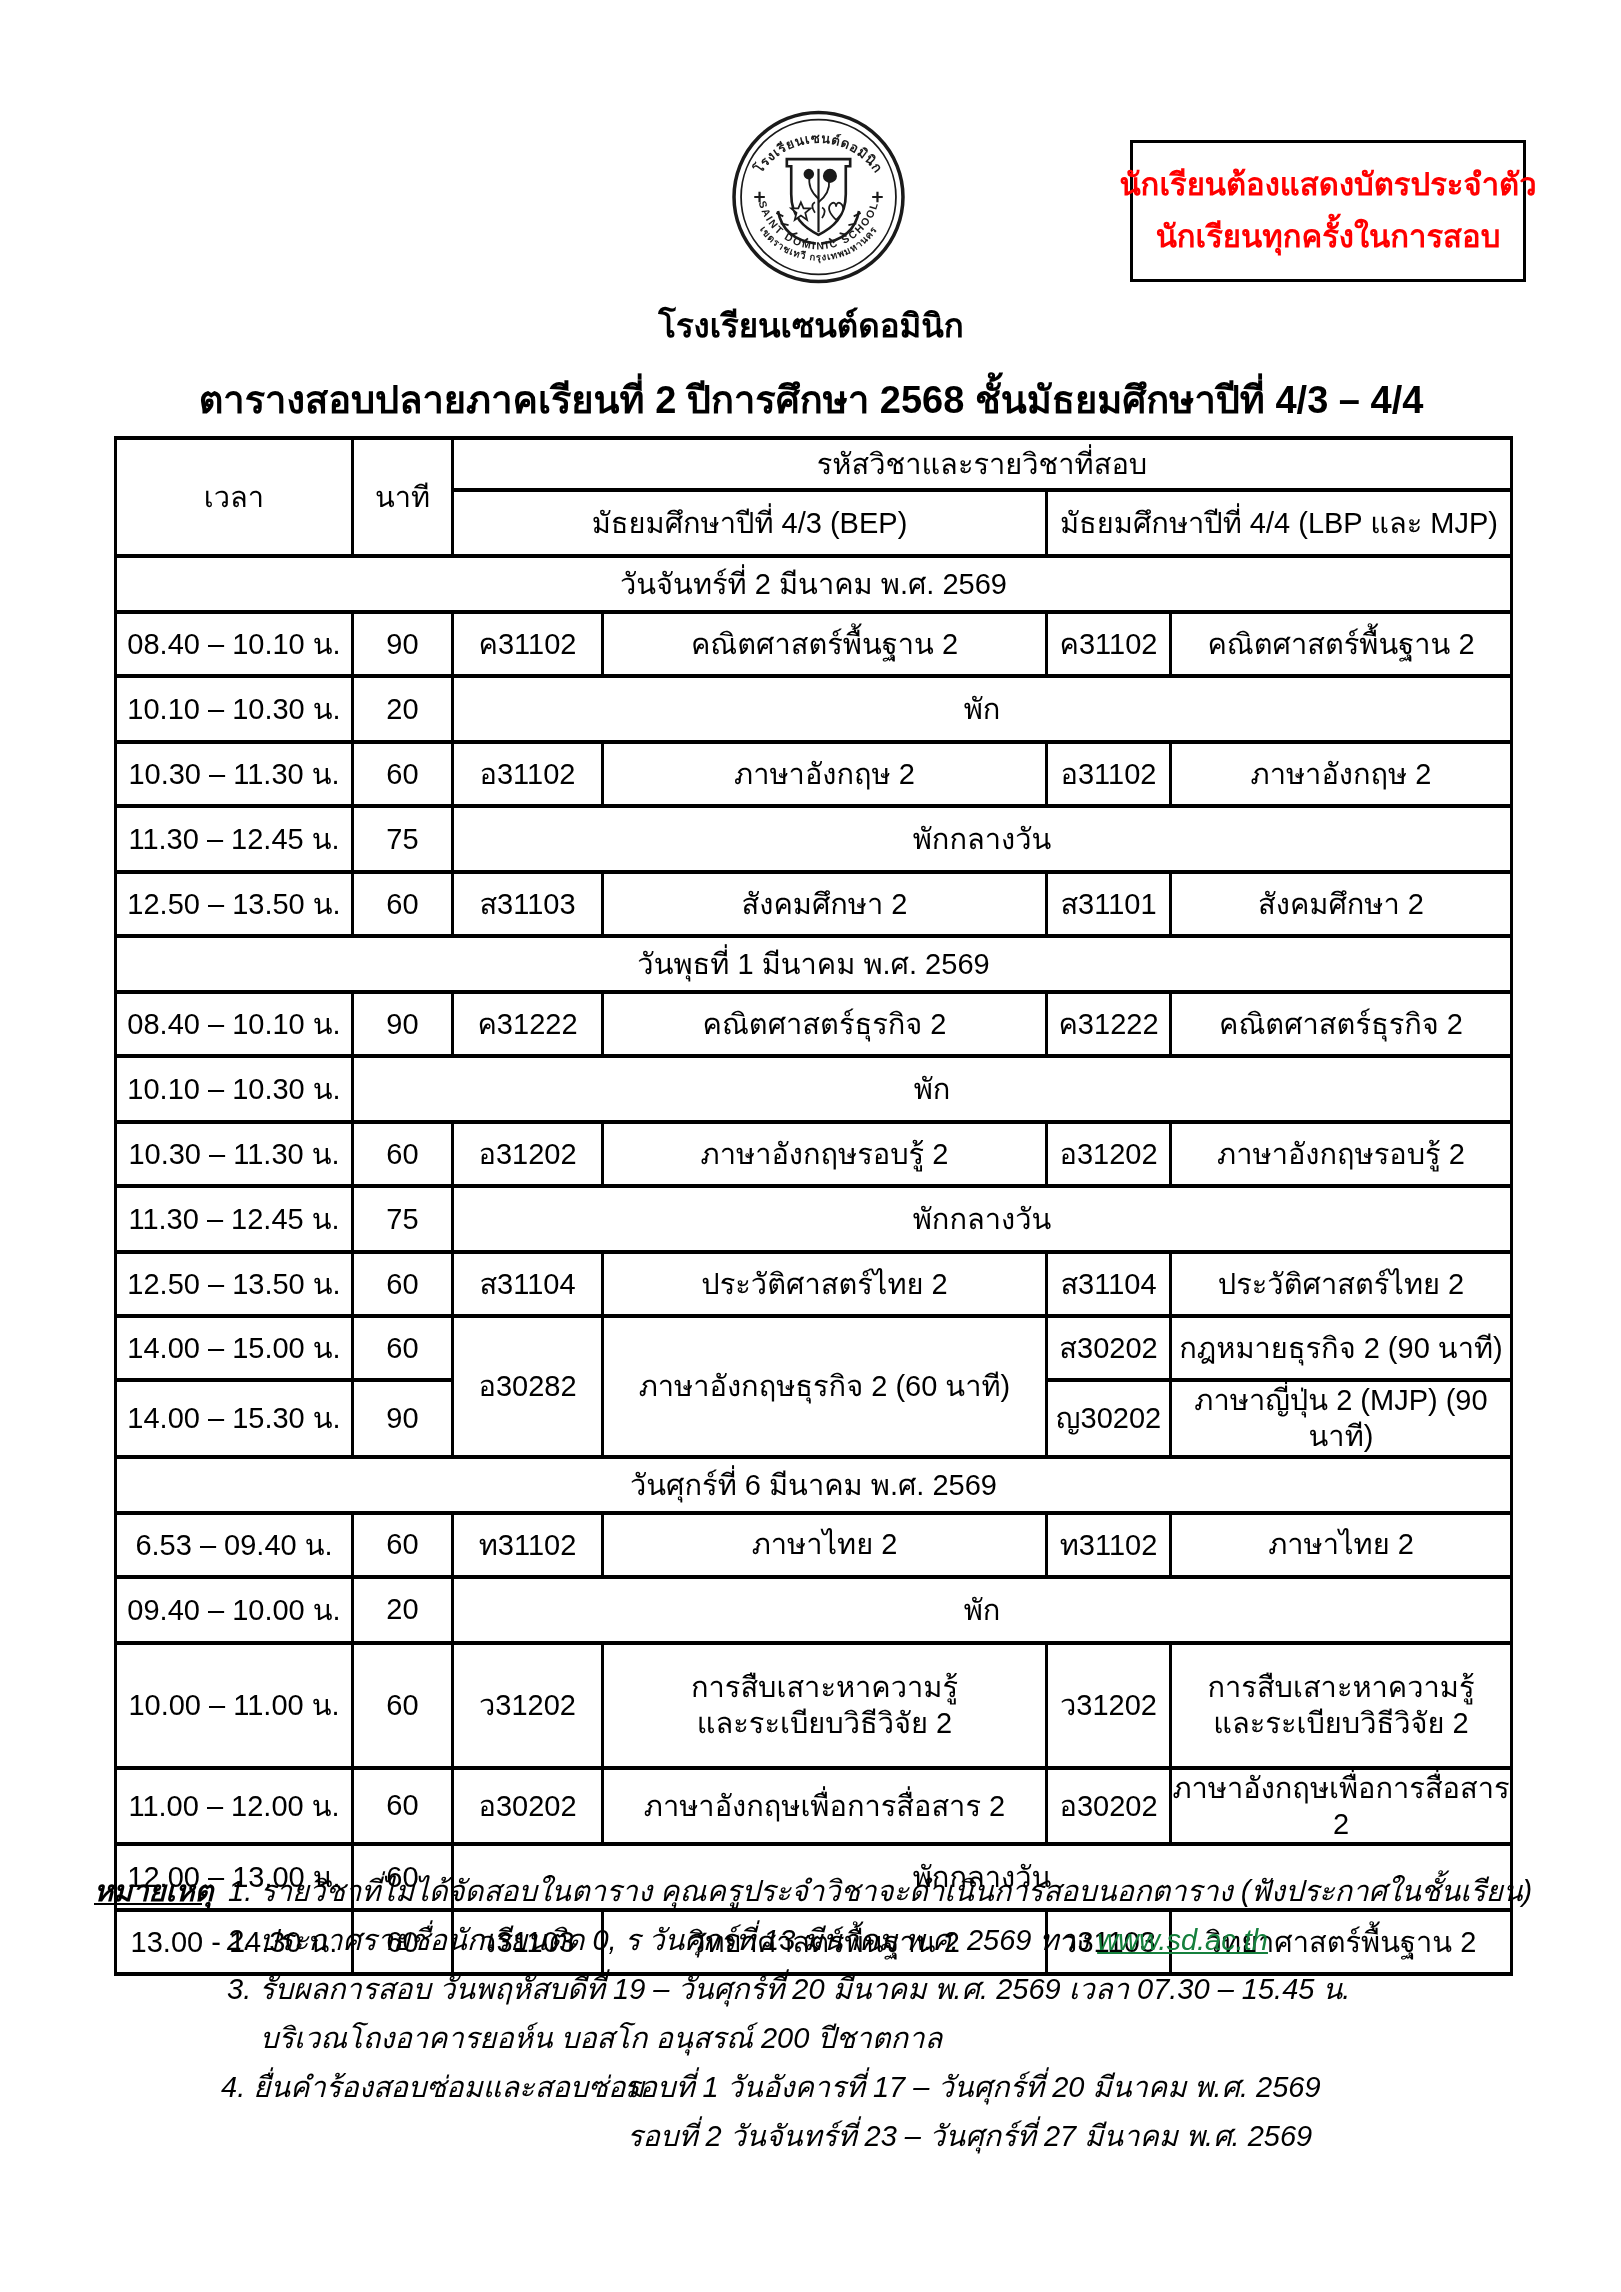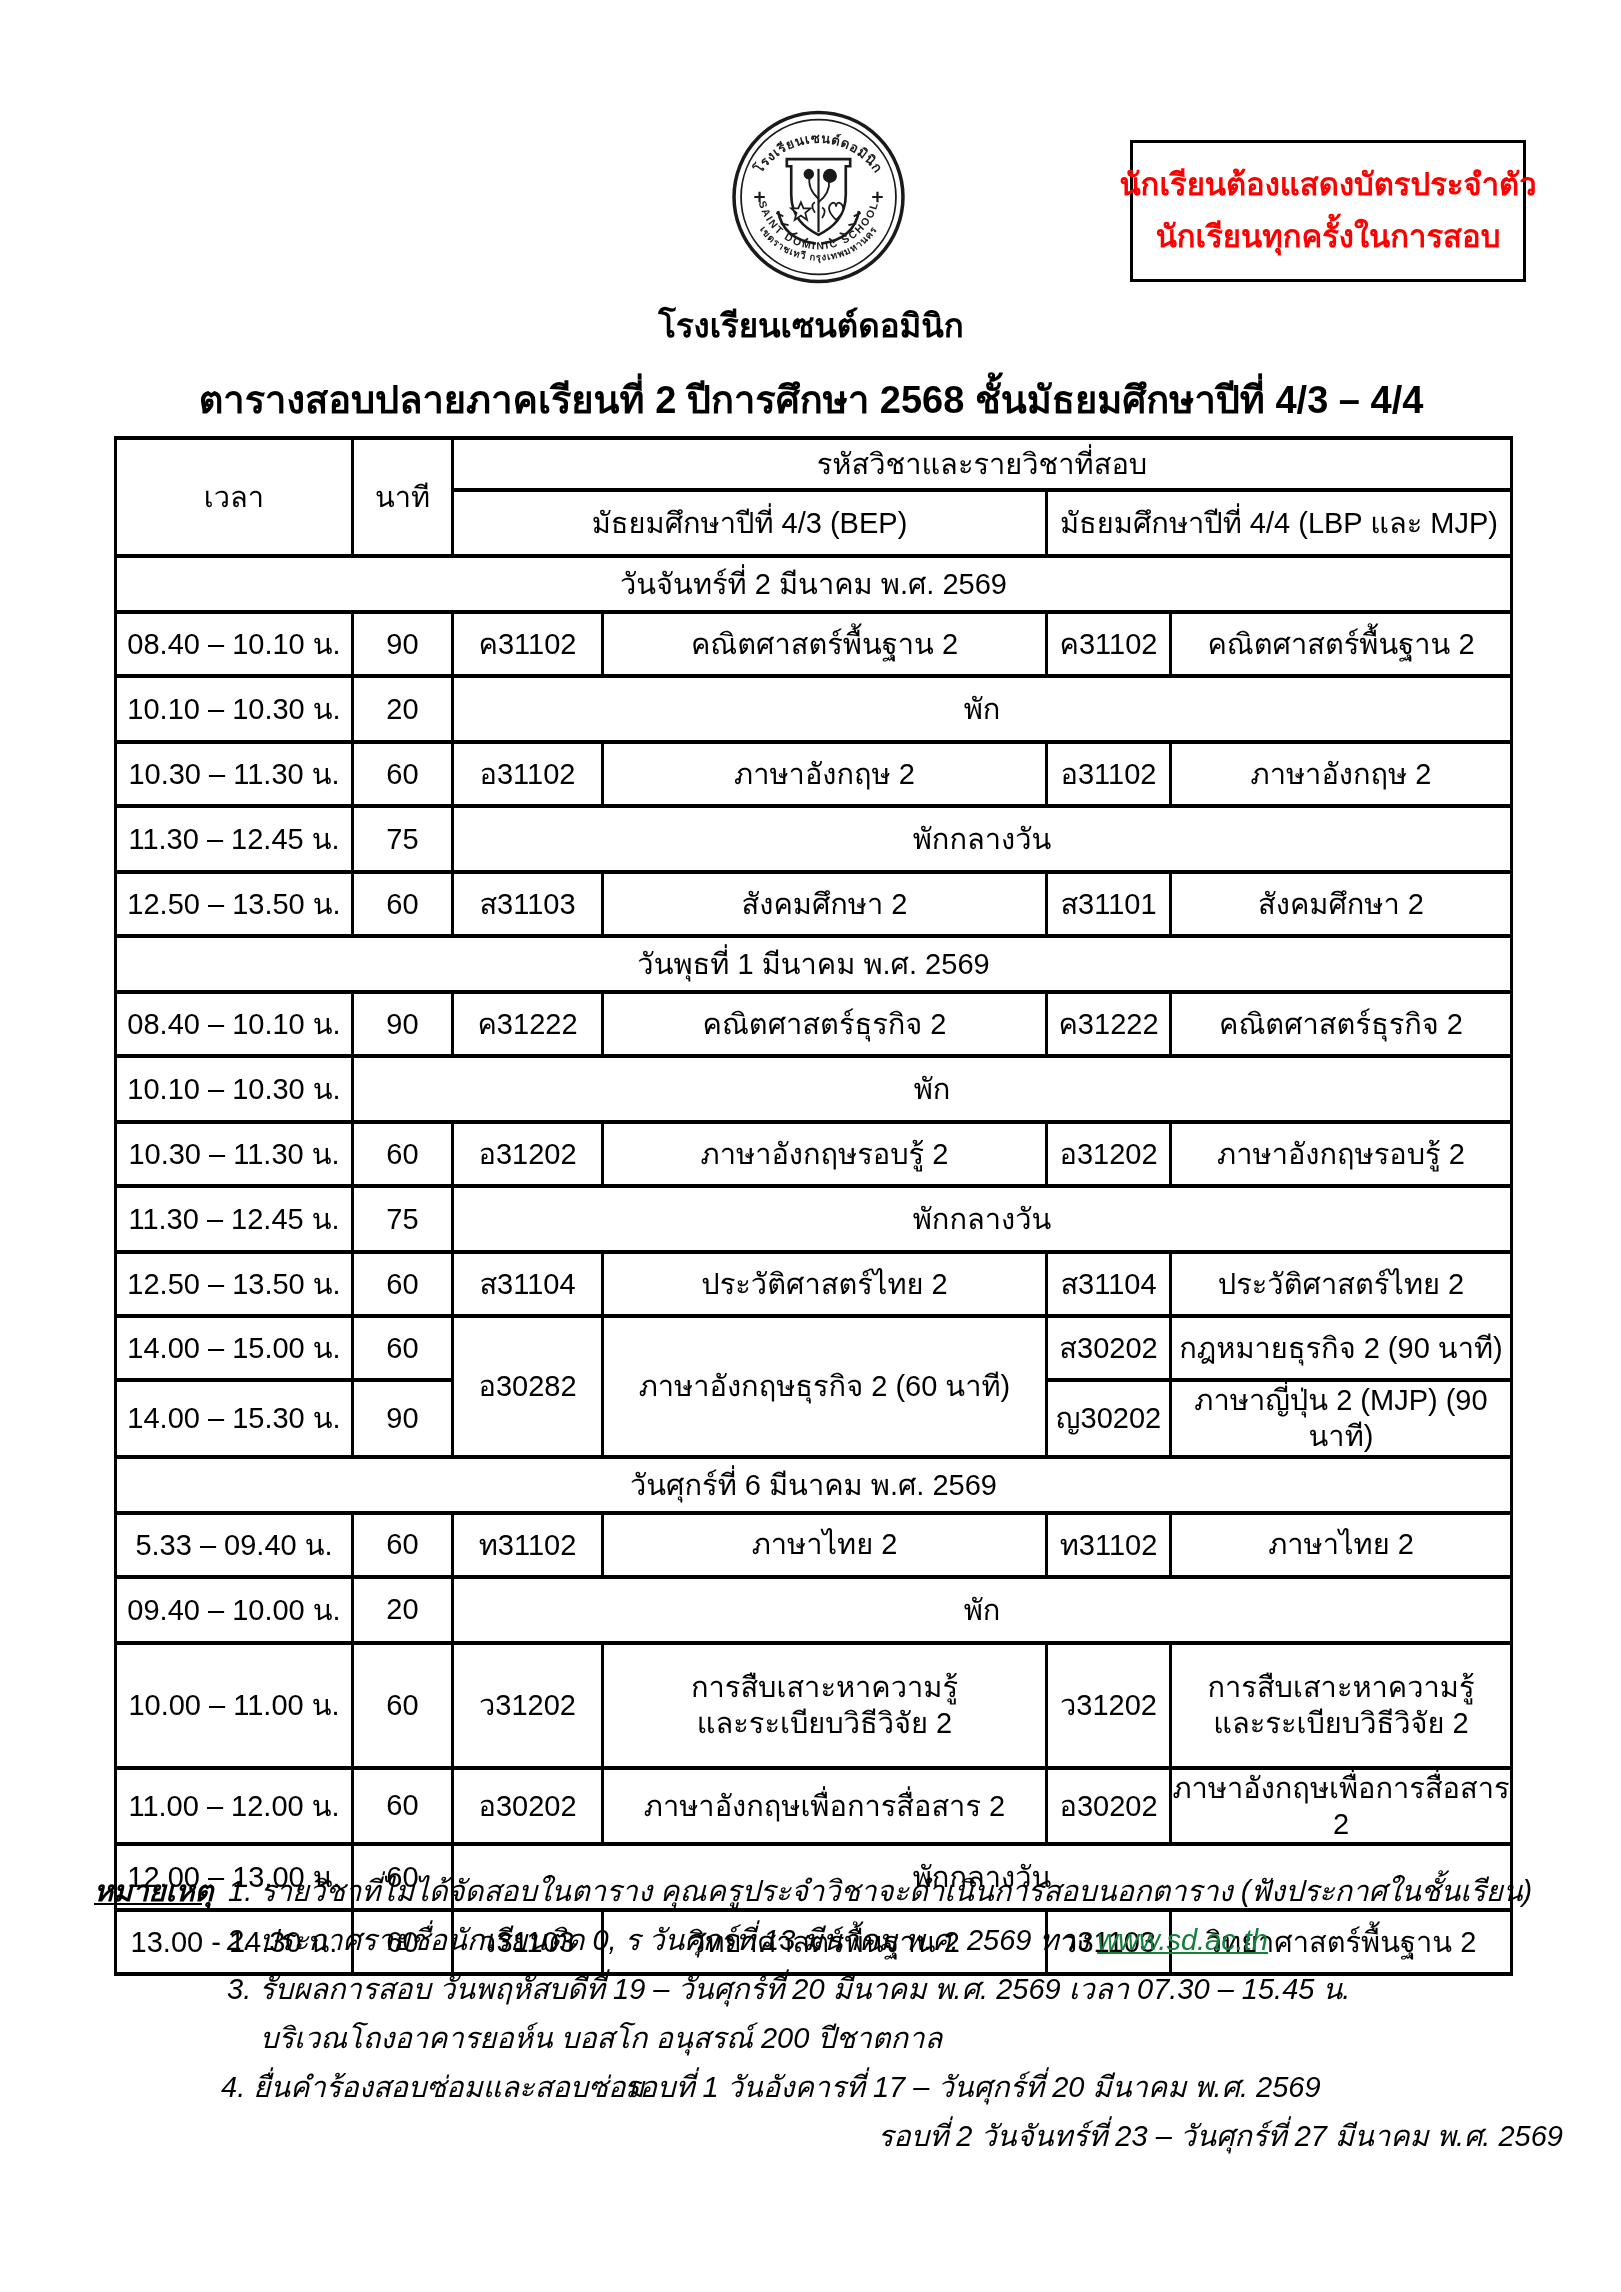--- a/index.html
+++ b/index.html
@@ -47,21 +47,21 @@
   .c-subj{text-align:left;padding-left:14.3px;white-space:pre-line;line-height:1.25;}
   .b{font-weight:bold;}
   .vtop{vertical-align:top;padding-top:14.3px;}
   
   .notes{position:absolute;left:94px;top:1867px;width:1469px;font-size:29px;font-style:italic;}
   .note-line{height:49px;line-height:49px;white-space:nowrap;}
   .notes-label{font-weight:bold;text-decoration:underline;display:inline-block;min-width:134px;}
   .ind-a{padding-left:133px;}
   .ind-b{padding-left:166px;}
   .ind-c{padding-left:127px;}
-  .ind-d{padding-left:533px;text-align:right;}
+  .ind-d{padding-left:533px;}
   .item4-label{display:inline-block;width:403px;}
   .link{color:#15803d;text-decoration:underline;cursor:pointer;}
 </style>
 </head>
 <body>
 
 <div class="page">
 
   <svg class="seal" viewBox="0 0 200 200" aria-hidden="true">
     <defs>
@@ -216,21 +216,21 @@
         <td>14.00 – 15.30 น.</td>
         <td>90</td>
         <td>ญ30202</td>
         <td class="c-subj">ภาษาญี่ปุ่น 2 (MJP) (90 นาที)</td>
       </tr>
 
       <tr class="h-day">
         <td colspan="6">วันศุกร์ที่ 6 มีนาคม พ.ศ. 2569</td>
       </tr>
       <tr class="h-exam">
-        <td>5.33 – 09.40 น.</td>
+        <td>6.53 – 09.40 น.</td>
         <td>60</td>
         <td>ท31102</td>
         <td class="c-subj">ภาษาไทย 2</td>
         <td>ท31102</td>
         <td class="c-subj">ภาษาไทย 2</td>
       </tr>
       <tr class="h-break">
         <td class="b">09.40 – 10.00 น.</td>
         <td class="b">20</td>
         <td colspan="4">พัก</td>

